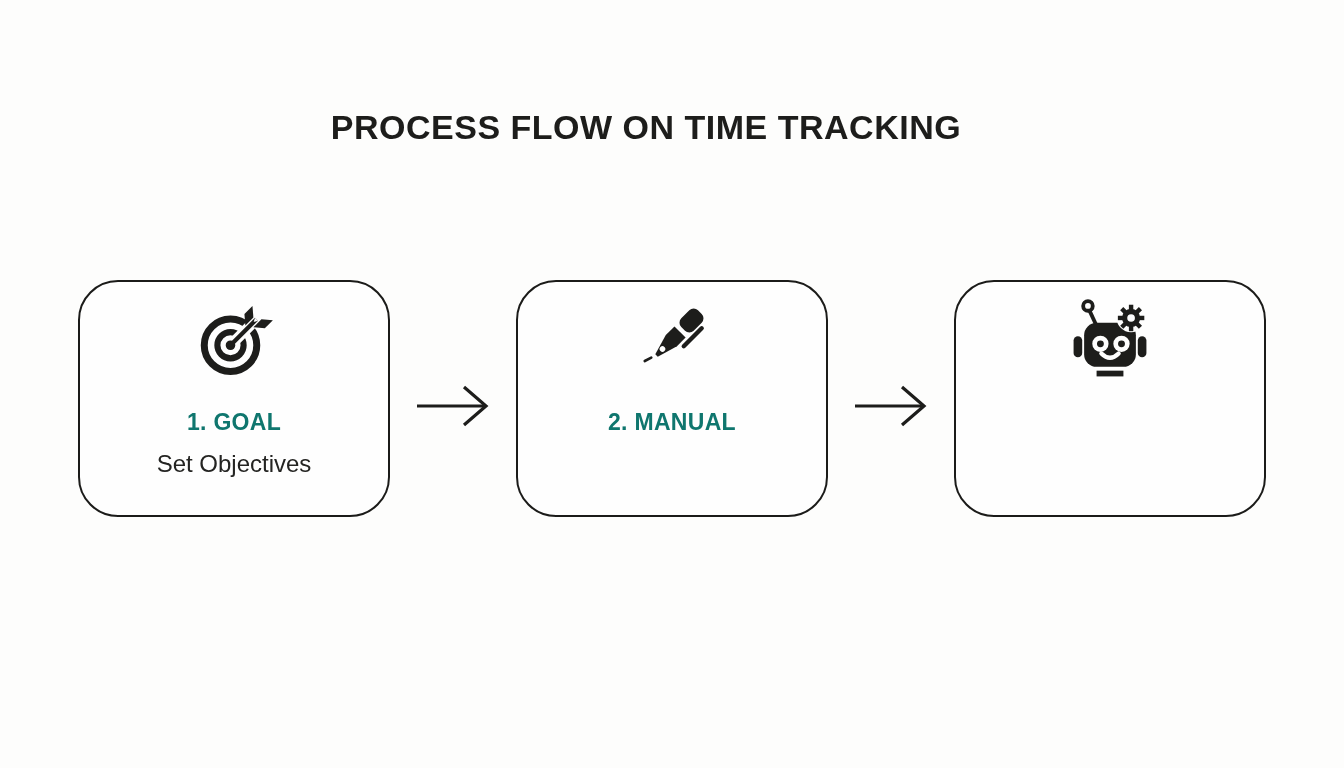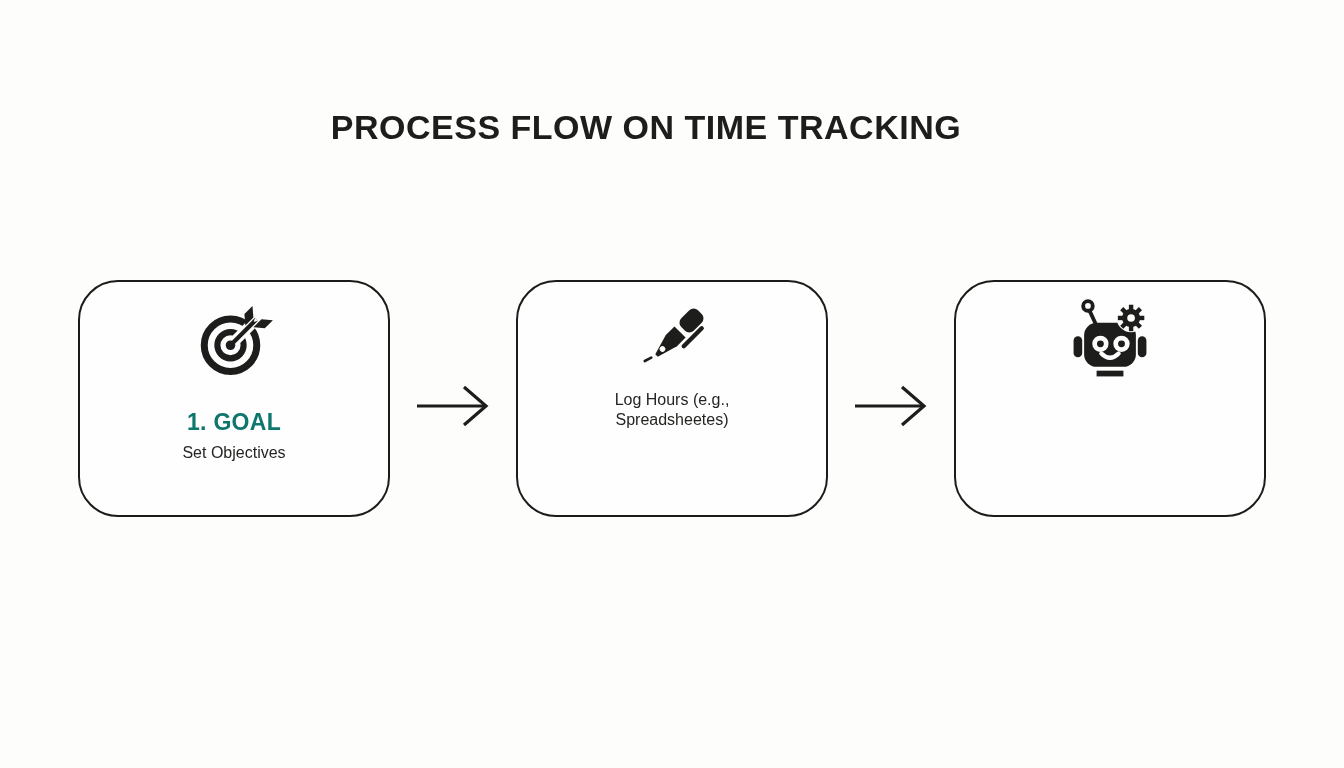--- a/index.html
+++ b/index.html
@@ -59,22 +59,22 @@
   .heading {
     margin: 28px 0 0 0;
     font-size: 23px;
     font-weight: bold;
     line-height: 1.1;
     letter-spacing: 0.3px;
     text-align: center;
     color: #0f766e;
   }
   .subtitle {
-    margin: 8px 0 0 0;
-    font-size: 16px;
+    margin: 14px 0 0 0;
+    font-size: 24px;
     line-height: 1.24;
     text-align: center;
     max-width: 220px;
     color: #242422;
   }
   .connector {
     width: 126px;
     height: 237px;
     display: flex;
     align-items: center;
@@ -122,21 +122,21 @@
         <svg viewBox="0 0 96 96" width="84" height="84" aria-hidden="true">
           <g transform="rotate(45 48 48)">
             <rect x="38" y="3" width="20" height="27" rx="7" fill="#1d1d1b"></rect>
             <rect x="60" y="12" width="5" height="34" rx="2.5" fill="#1d1d1b"></rect>
             <path d="M39 35 h18 v14 L50 73 h-4 L39 49 Z" fill="#1d1d1b"></path>
             <circle cx="47.6" cy="63" r="3.2" fill="#fefefe"></circle>
             <path d="M45.5 79 L43 87" stroke="#1d1d1b" stroke-width="3" stroke-linecap="round" fill="none"></path>
           </g>
         </svg>
       </span>
-      <p class="subtitle">Log Hours (e.g., Spreadsheetes)</p>
+      <h2 class="heading">2. MANUAL</h2>
     </section>
 
     <div class="connector">
       <svg viewBox="0 0 76 44" width="76" height="44" aria-hidden="true">
         <path d="M2 22 H69" stroke="#1d1d1b" stroke-width="3.2" fill="none"></path>
         <path d="M49 3 L71 22 L49 41" stroke="#1d1d1b" stroke-width="3.2" fill="none"></path>
       </svg>
     </div>
 
     <section class="card">

